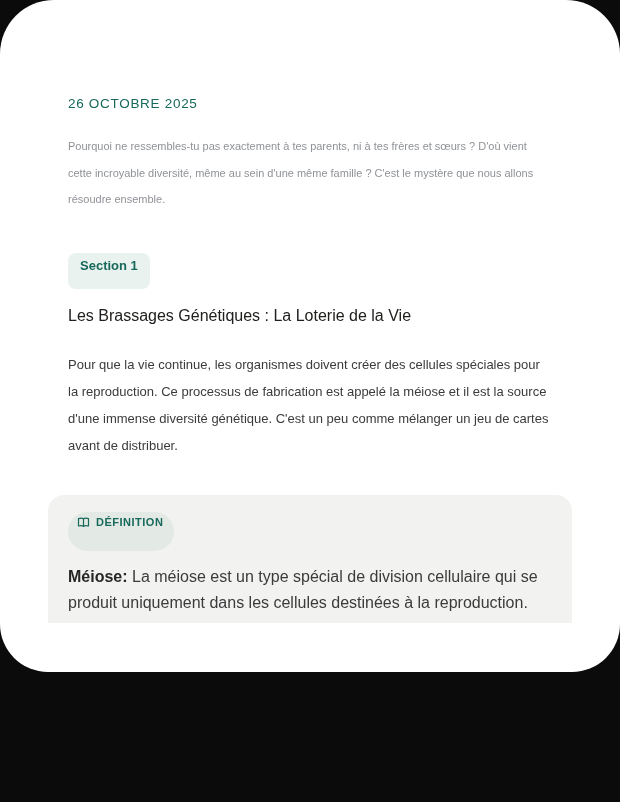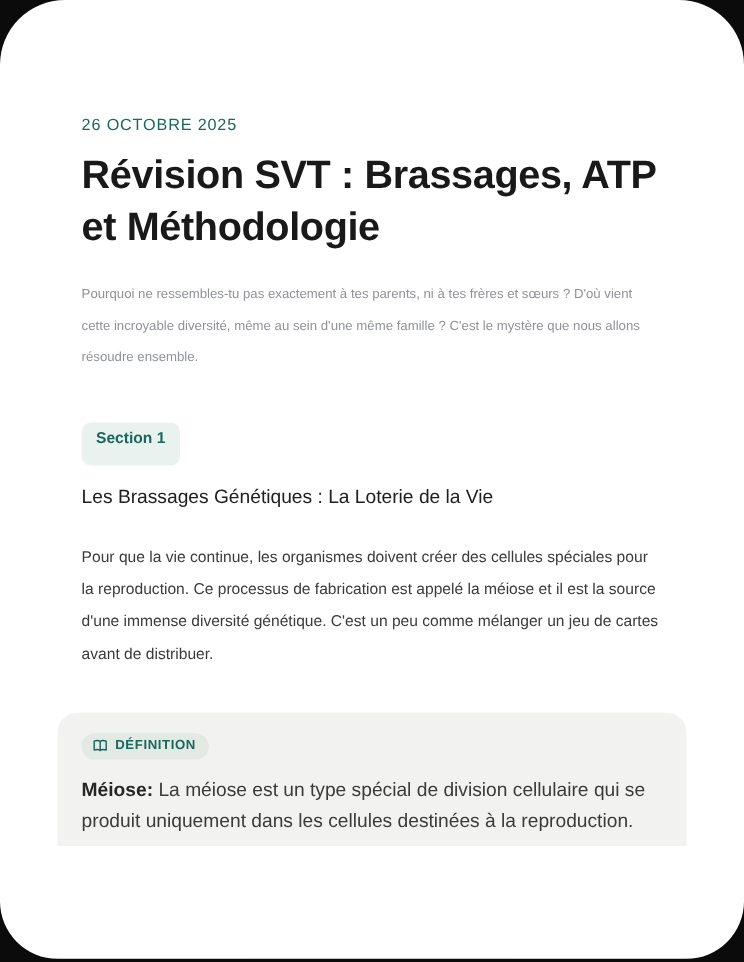--- a/index.html
+++ b/index.html
@@ -11,21 +11,21 @@
     -webkit-font-smoothing: antialiased;
     overflow: hidden;
   }
   .frame {
     width: 620px;
     height: 802px;
     background: #0B0B0B;
   }
   .page {
     width: 620px;
-    height: 799px;
+    height: 672px;
     background: #FFFFFF;
     border-radius: 54px 54px 48px 48px;
     overflow: hidden;
     box-sizing: border-box;
   }
   .content {
     padding: 96px 48px 0 48px;
   }
   .date {
     margin: 0 20px;
@@ -81,21 +81,21 @@
   }
   .definition-badge {
     display: inline-flex;
     align-items: center;
     gap: 6px;
     background: #E3E9E5;
     color: #18695B;
     font-size: 11px;
     font-weight: 700;
     letter-spacing: 0.5px;
-    padding: 4px 11px 5px 9px;
+    padding: 4px 11px 22px 9px;
     border-radius: 999px;
   }
   .definition-badge svg { display: block; }
   p.definition-text {
     margin: 13px 0 0 0;
     color: #3B3B3B;
     font-size: 16px;
     line-height: 26.5px;
     font-weight: 400;
   }
@@ -106,21 +106,20 @@
 </style>
 </head>
 <body>
 
 <div class="frame">
   <div class="page">
     <div class="content">
 
       <div class="date">26 OCTOBRE 2025</div>
 
-      <h1 class="title">Révision SVT : Brassages, ATP et Méthodologie</h1>
 
       <p class="intro">Pourquoi ne ressembles-tu pas exactement à tes parents, ni à tes frères et sœurs ? D'où vient cette incroyable diversité, même au sein d'une même famille ? C'est le mystère que nous allons résoudre ensemble.</p>
 
       <span class="section-badge">Section 1</span>
 
       <h2 class="section-heading">Les Brassages Génétiques : La Loterie de la Vie</h2>
 
       <p class="section-body">Pour que la vie continue, les organismes doivent créer des cellules spéciales pour la reproduction. Ce processus de fabrication est appelé la méiose et il est la source d'une immense diversité génétique. C'est un peu comme mélanger un jeu de cartes avant de distribuer.</p>
 
       <div class="definition-card">

